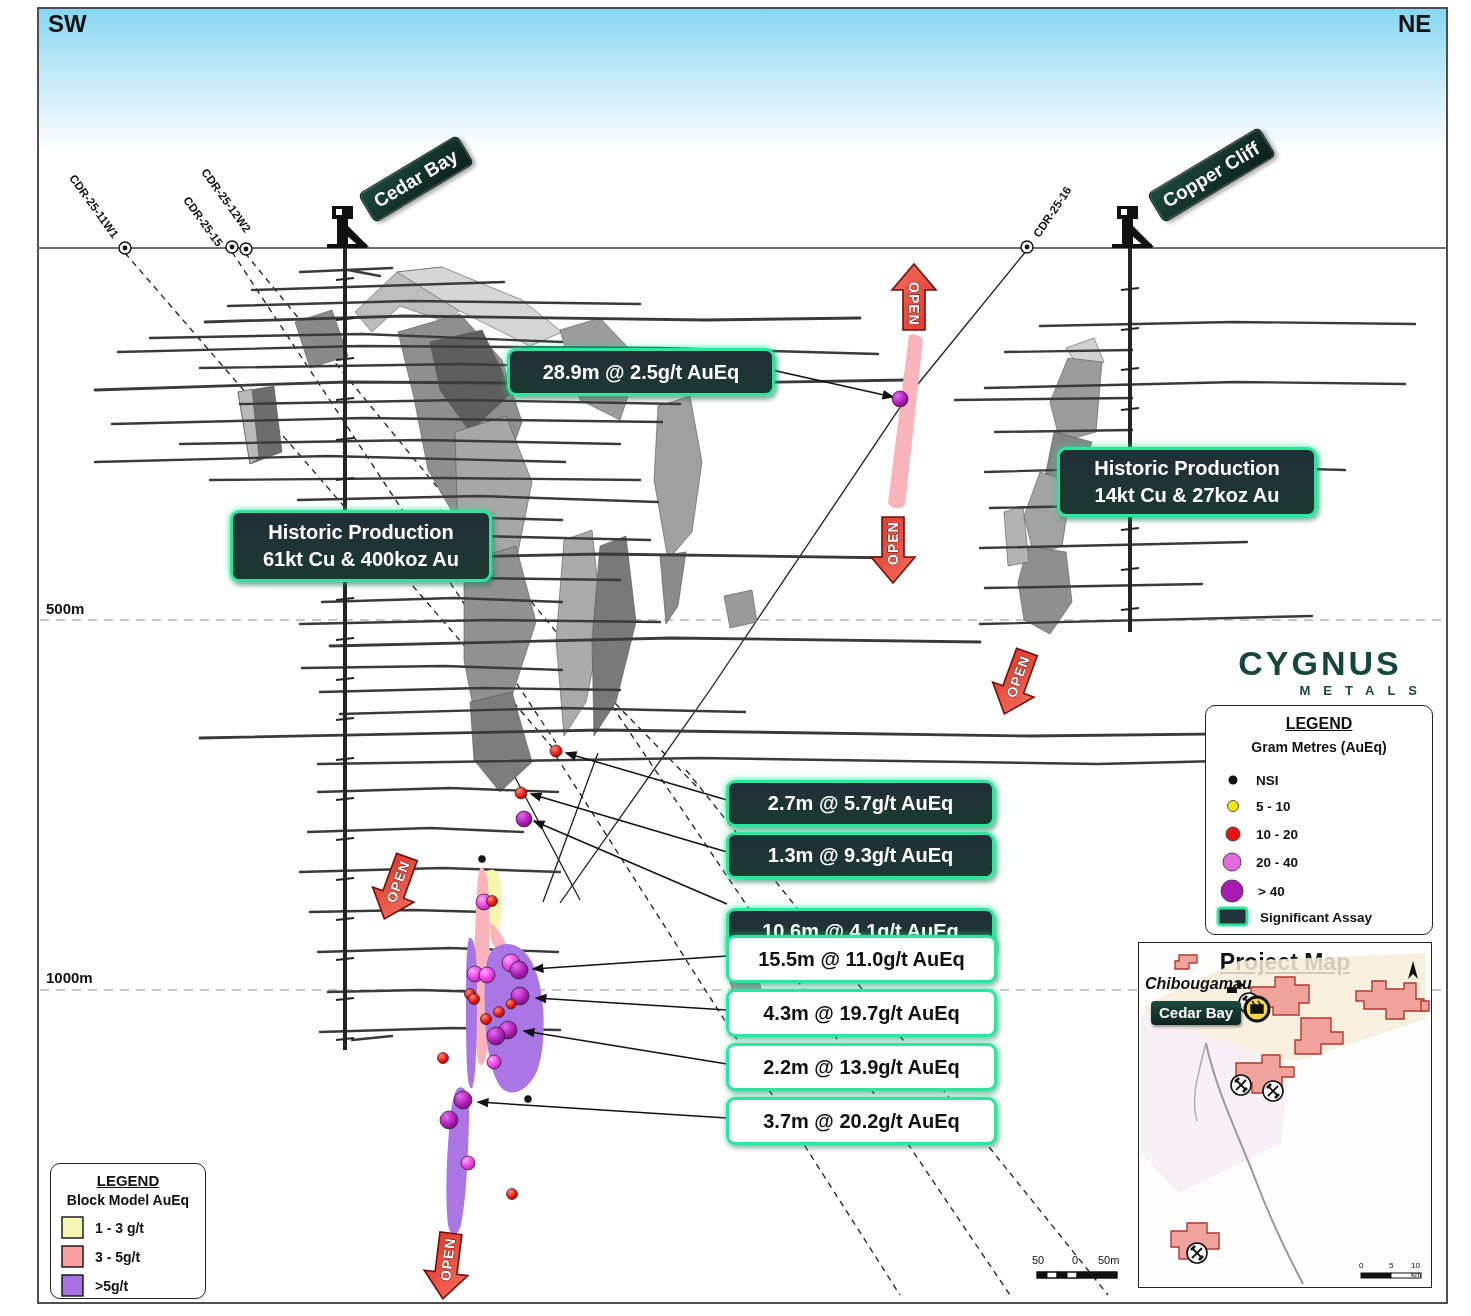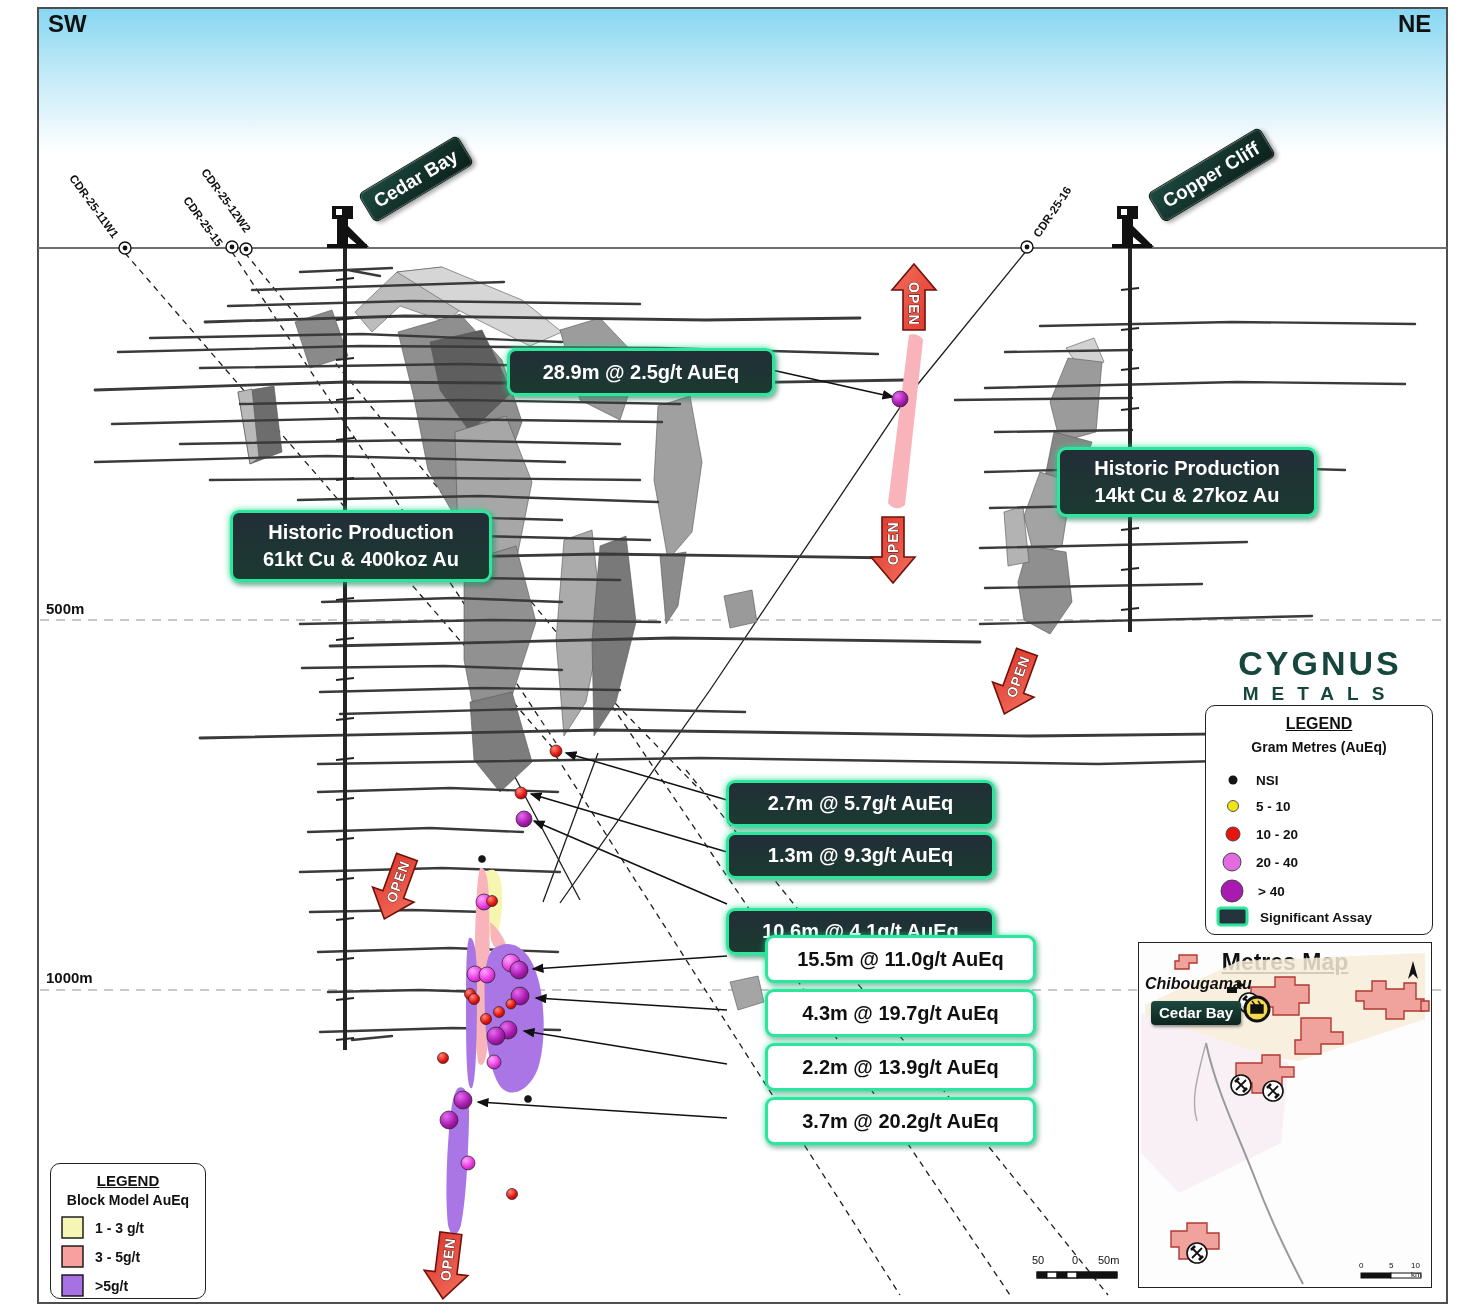--- a/index.html
+++ b/index.html
@@ -12,29 +12,29 @@
   .site-sign{background:linear-gradient(160deg,#1d4a40 0%,#123129 55%,#0c201b 100%);
     color:#fff;font-weight:bold;font-size:19px;text-align:center;line-height:32px;
     border-radius:6px;border:1px solid #09170f;box-shadow:2px 3px 4px rgba(0,0,0,.35), inset 0 0 0 1px rgba(255,255,255,.15);
     transform-origin:center;white-space:nowrap;padding:0 10px;}
   .callout-dark{background:linear-gradient(180deg,#222e38 0%,#1b3a30 100%);
     border:3px solid #2ce69e;border-radius:9px;color:#fff;font-weight:bold;font-size:20px;
     display:flex;align-items:center;justify-content:center;text-align:center;
     box-shadow:0 0 7px rgba(44,230,158,.9),2px 3px 5px rgba(0,0,0,.4);white-space:nowrap;}
   .callout-white{background:#ffffff;border:3px solid #2ce69e;border-radius:9px;color:#101010;
     font-weight:bold;font-size:20px;display:flex;align-items:center;justify-content:center;
-    box-shadow:0 0 6px rgba(44,230,158,.7),2px 3px 5px rgba(0,0,0,.3);white-space:nowrap;margin-left:39px;}
+    box-shadow:0 0 6px rgba(44,230,158,.7),2px 3px 5px rgba(0,0,0,.3);white-space:nowrap;}
   .two-line{flex-direction:column;line-height:1.35;}
   .legend-box{background:#fff;border:1.6px solid #222;border-radius:10px;}
   .legend-title{font-size:16px;font-weight:bold;text-decoration:underline;text-align:center;color:#111;}
   .legend-sub{font-size:14px;font-weight:bold;text-align:center;color:#111;}
   .legend-row{position:absolute;display:flex;align-items:center;gap:10px;}
   .legend-row .lbl{font-size:13.5px;font-weight:bold;color:#111;white-space:nowrap;}
   .logo-main{font-size:34px;font-weight:bold;letter-spacing:3px;color:#17463c;text-align:center;}
-  .logo-sub{font-size:19px;font-weight:bold;letter-spacing:13px;color:#17463c;text-align:center;}
+  .logo-sub{font-size:13px;font-weight:bold;letter-spacing:13px;color:#17463c;text-align:right;}
   .map-inset{background:#fdfdfd;border:1.6px solid #222;}
   .map-title{font-size:23px;font-weight:bold;text-decoration:underline;color:#111;text-align:center;}
   .map-town{font-size:16px;font-style:italic;font-weight:bold;color:#111;}
   .map-sign{background:linear-gradient(180deg,#1d4a40,#0d241e);color:#fff;font-weight:bold;font-size:15px;
     text-align:center;line-height:24px;border-radius:4px;padding:0 8px;white-space:nowrap;
     box-shadow:1px 2px 3px rgba(0,0,0,.4);}
   .scale-lbl{font-size:11px;color:#111;}
   .map-scale-lbl{font-size:8px;color:#111;}
 </style>
 </head>
@@ -437,21 +437,21 @@
     <use href="#mineCircle" x="110" y="60"></use>
     <circle cx="118" cy="66" r="12" fill="#f2d94e" stroke="#111" stroke-width="3"></circle>
     <path d="M112,62 h12 v8 h-12 z M113,58 l3,4 M119,58 l3,4" fill="#111" stroke="#111" stroke-width="1.4"></path>
     <use href="#mineCircle" x="102" y="142"></use>
     <use href="#mineCircle" x="134" y="148"></use>
     <use href="#mineCircle" x="58" y="310"></use>
     <path d="M274,18 L279,36 L274,31 L269,36 Z" fill="#111"></path>
     <rect x="222" y="330" width="30" height="5" fill="#111" stroke="#111"></rect>
     <rect x="252" y="330" width="30" height="5" fill="#fff" stroke="#111"></rect>
   </svg>
-  <div class="map-title" style="margin-top:6px;">Metres Map</div>
+  <div class="map-title" style="margin-top:6px;">Project Map</div>
   <div class="abs map-town" style="left:6px;top:32px;">Chibougamau</div>
   <div class="abs map-sign" style="left:12px;top:58px;">Cedar Bay</div>
   <div class="abs map-scale-lbl" style="left:220px;top:318px;">0</div>
   <div class="abs map-scale-lbl" style="left:250px;top:318px;">5</div>
   <div class="abs map-scale-lbl" style="left:272px;top:318px;">10 km</div>
 </div>
 
 </div>
 
 </body></html>

